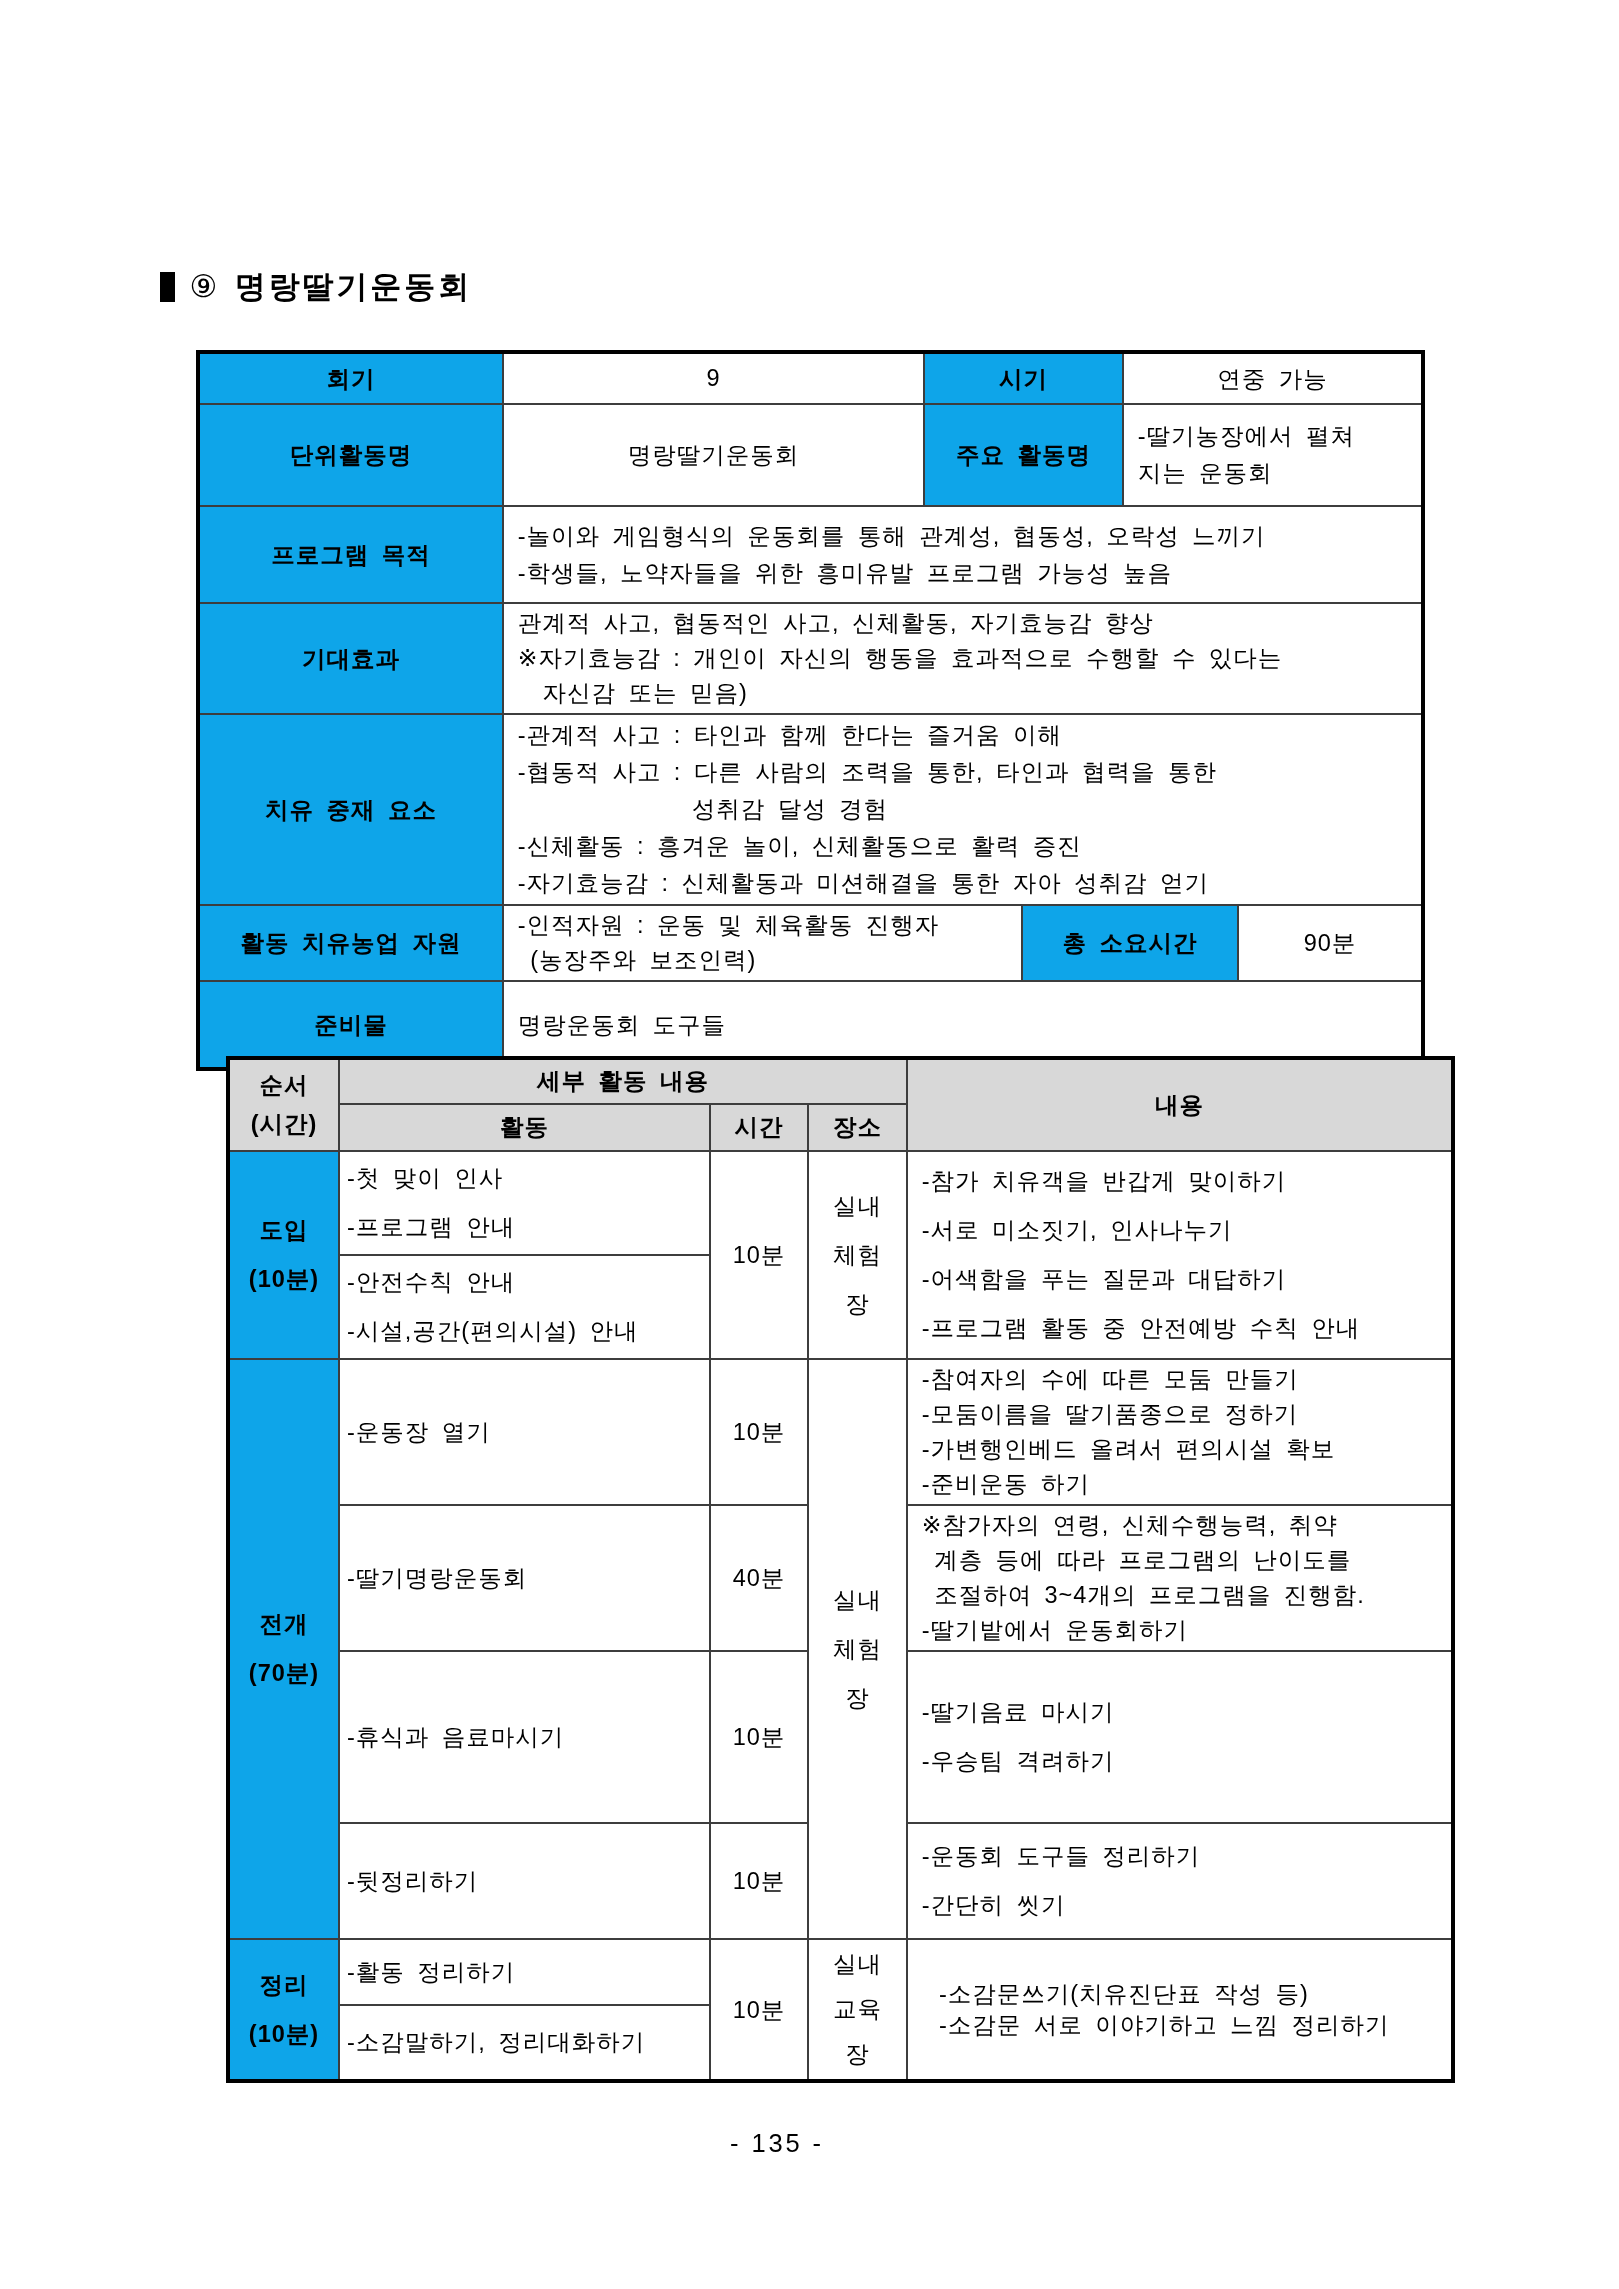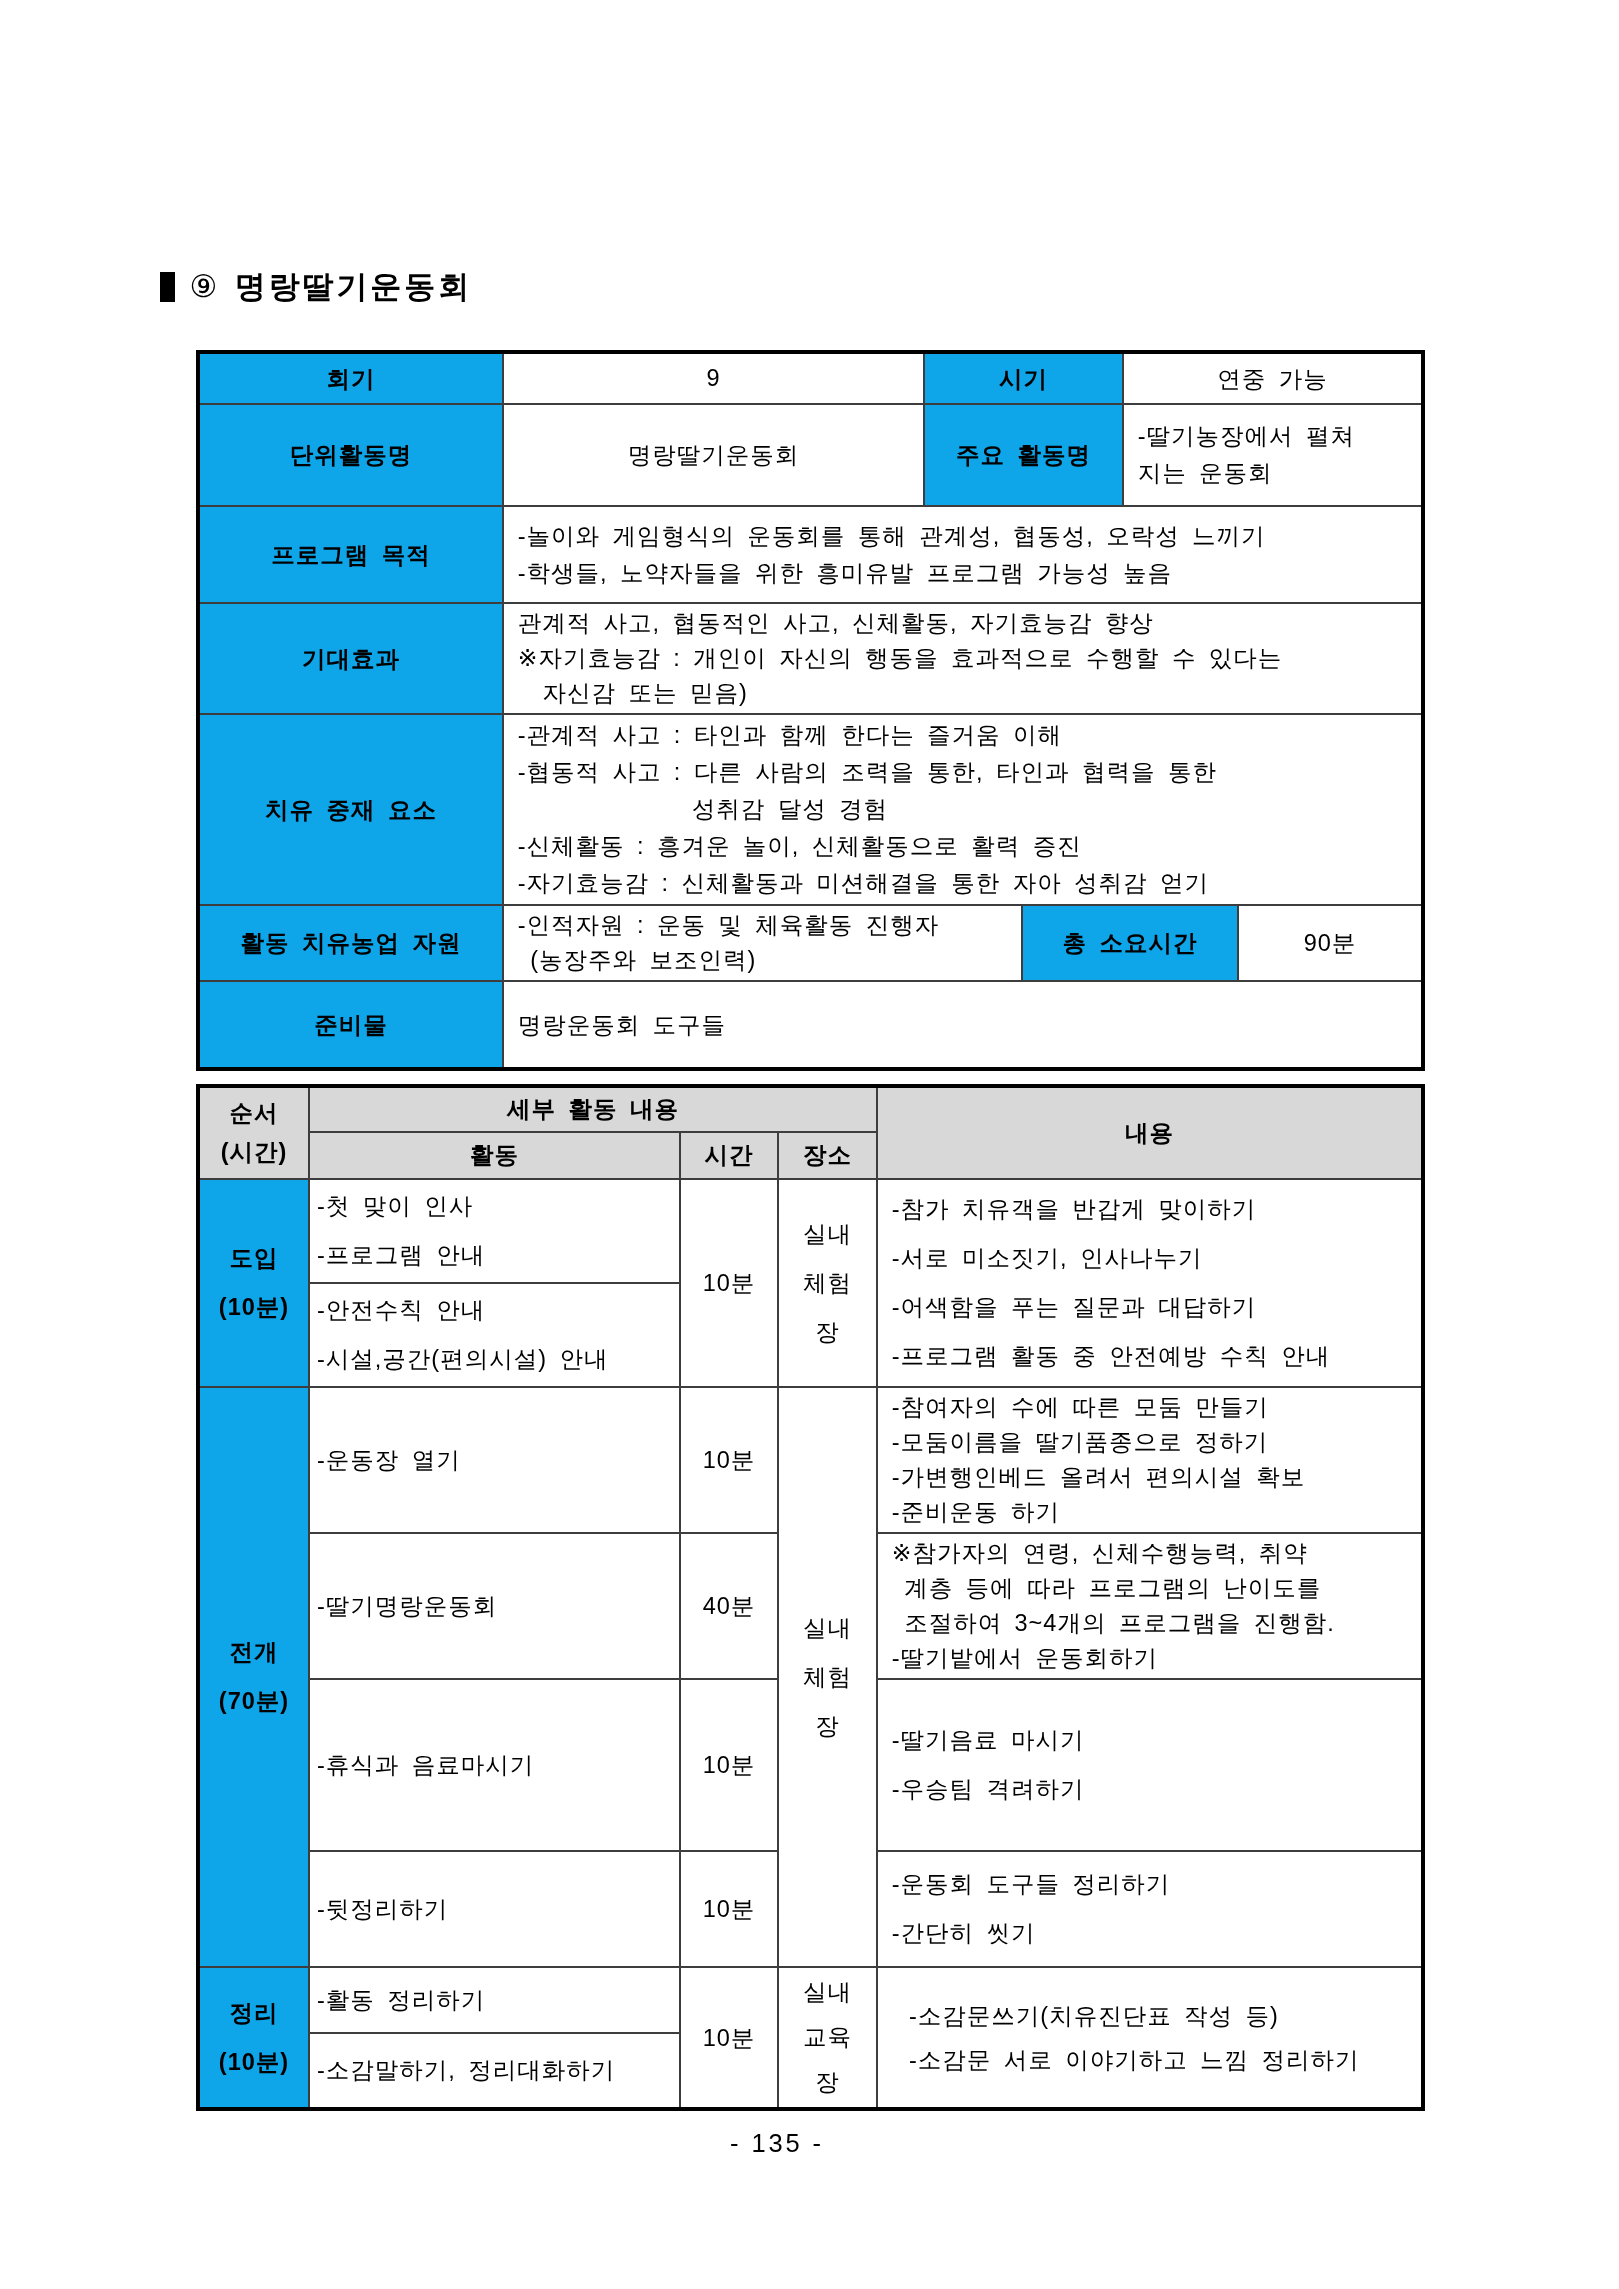--- a/index.html
+++ b/index.html
@@ -17,39 +17,39 @@
   }
   .title-bullet { display:inline-block; width:14.7px; height:30px; background:#000; }
   .title-num { font-weight:500; }
   
   table.doc {
     position:absolute; left:196px; border-collapse:collapse; table-layout:fixed;
     width:1225px; background:#fff;
     border:4.9px solid #000;
   }
   #summary-table { top:350px; }
-  #schedule-table { top:1084px; }
+  #schedule-table { top:1056px;margin-left:30px; }
   td, th {
     border:2px solid #3d3d3d;
     font-size:23.5px; font-weight:normal; vertical-align:middle;
     padding:2px 9.8px; letter-spacing:1px; word-spacing:4.9px;
     white-space:pre-wrap; overflow:hidden;
   }
   .lbl  { background:#0ea5e9; text-align:center; font-weight:bold; padding:2px 3.9px; }
   .hdr  { background:#d8d8d8; text-align:center; font-weight:bold; line-height:39px; padding:2px 3.9px; }
   .stage{ background:#0ea5e9; text-align:center; font-weight:bold; line-height:49px; padding:2px 3.9px; }
   .val-c{ text-align:center; }
   .cont { text-align:left; padding:2px 13.7px; }
   .act  { text-align:left; padding:2px 7px; line-height:49px; }
   .time { text-align:center;border-radius:27px; }
   .place{ text-align:center; line-height:49px; padding:2px 3.9px; }
   .place-sm{ text-align:center; line-height:45px; padding:2px 3.9px; }
   .lh36 { line-height:35px; }
   .lh38 { line-height:37px; }
-  .lh45 { line-height:44px;padding-left:31px; }
+  .lh45 { line-height:31px;padding-left:31px; }
   .lh50 { line-height:49px; }
   
   tr.h53{height:52px} tr.h89{height:102px} tr.h99{height:97px} tr.h109{height:107px}
   tr.h191{height:187px} tr.h74{height:73px} tr.h90{height:88px}
   
   tr.h44{height:43px} tr.h48{height:47px} tr.h105{height:103px} tr.h102{height:100px}
   tr.h145{height:142px} tr.h143{height:140px} tr.h175{height:172px} tr.h118{height:116px}
   tr.h65{height:64px} tr.h74b{height:73px}
   
   .page-footer {

